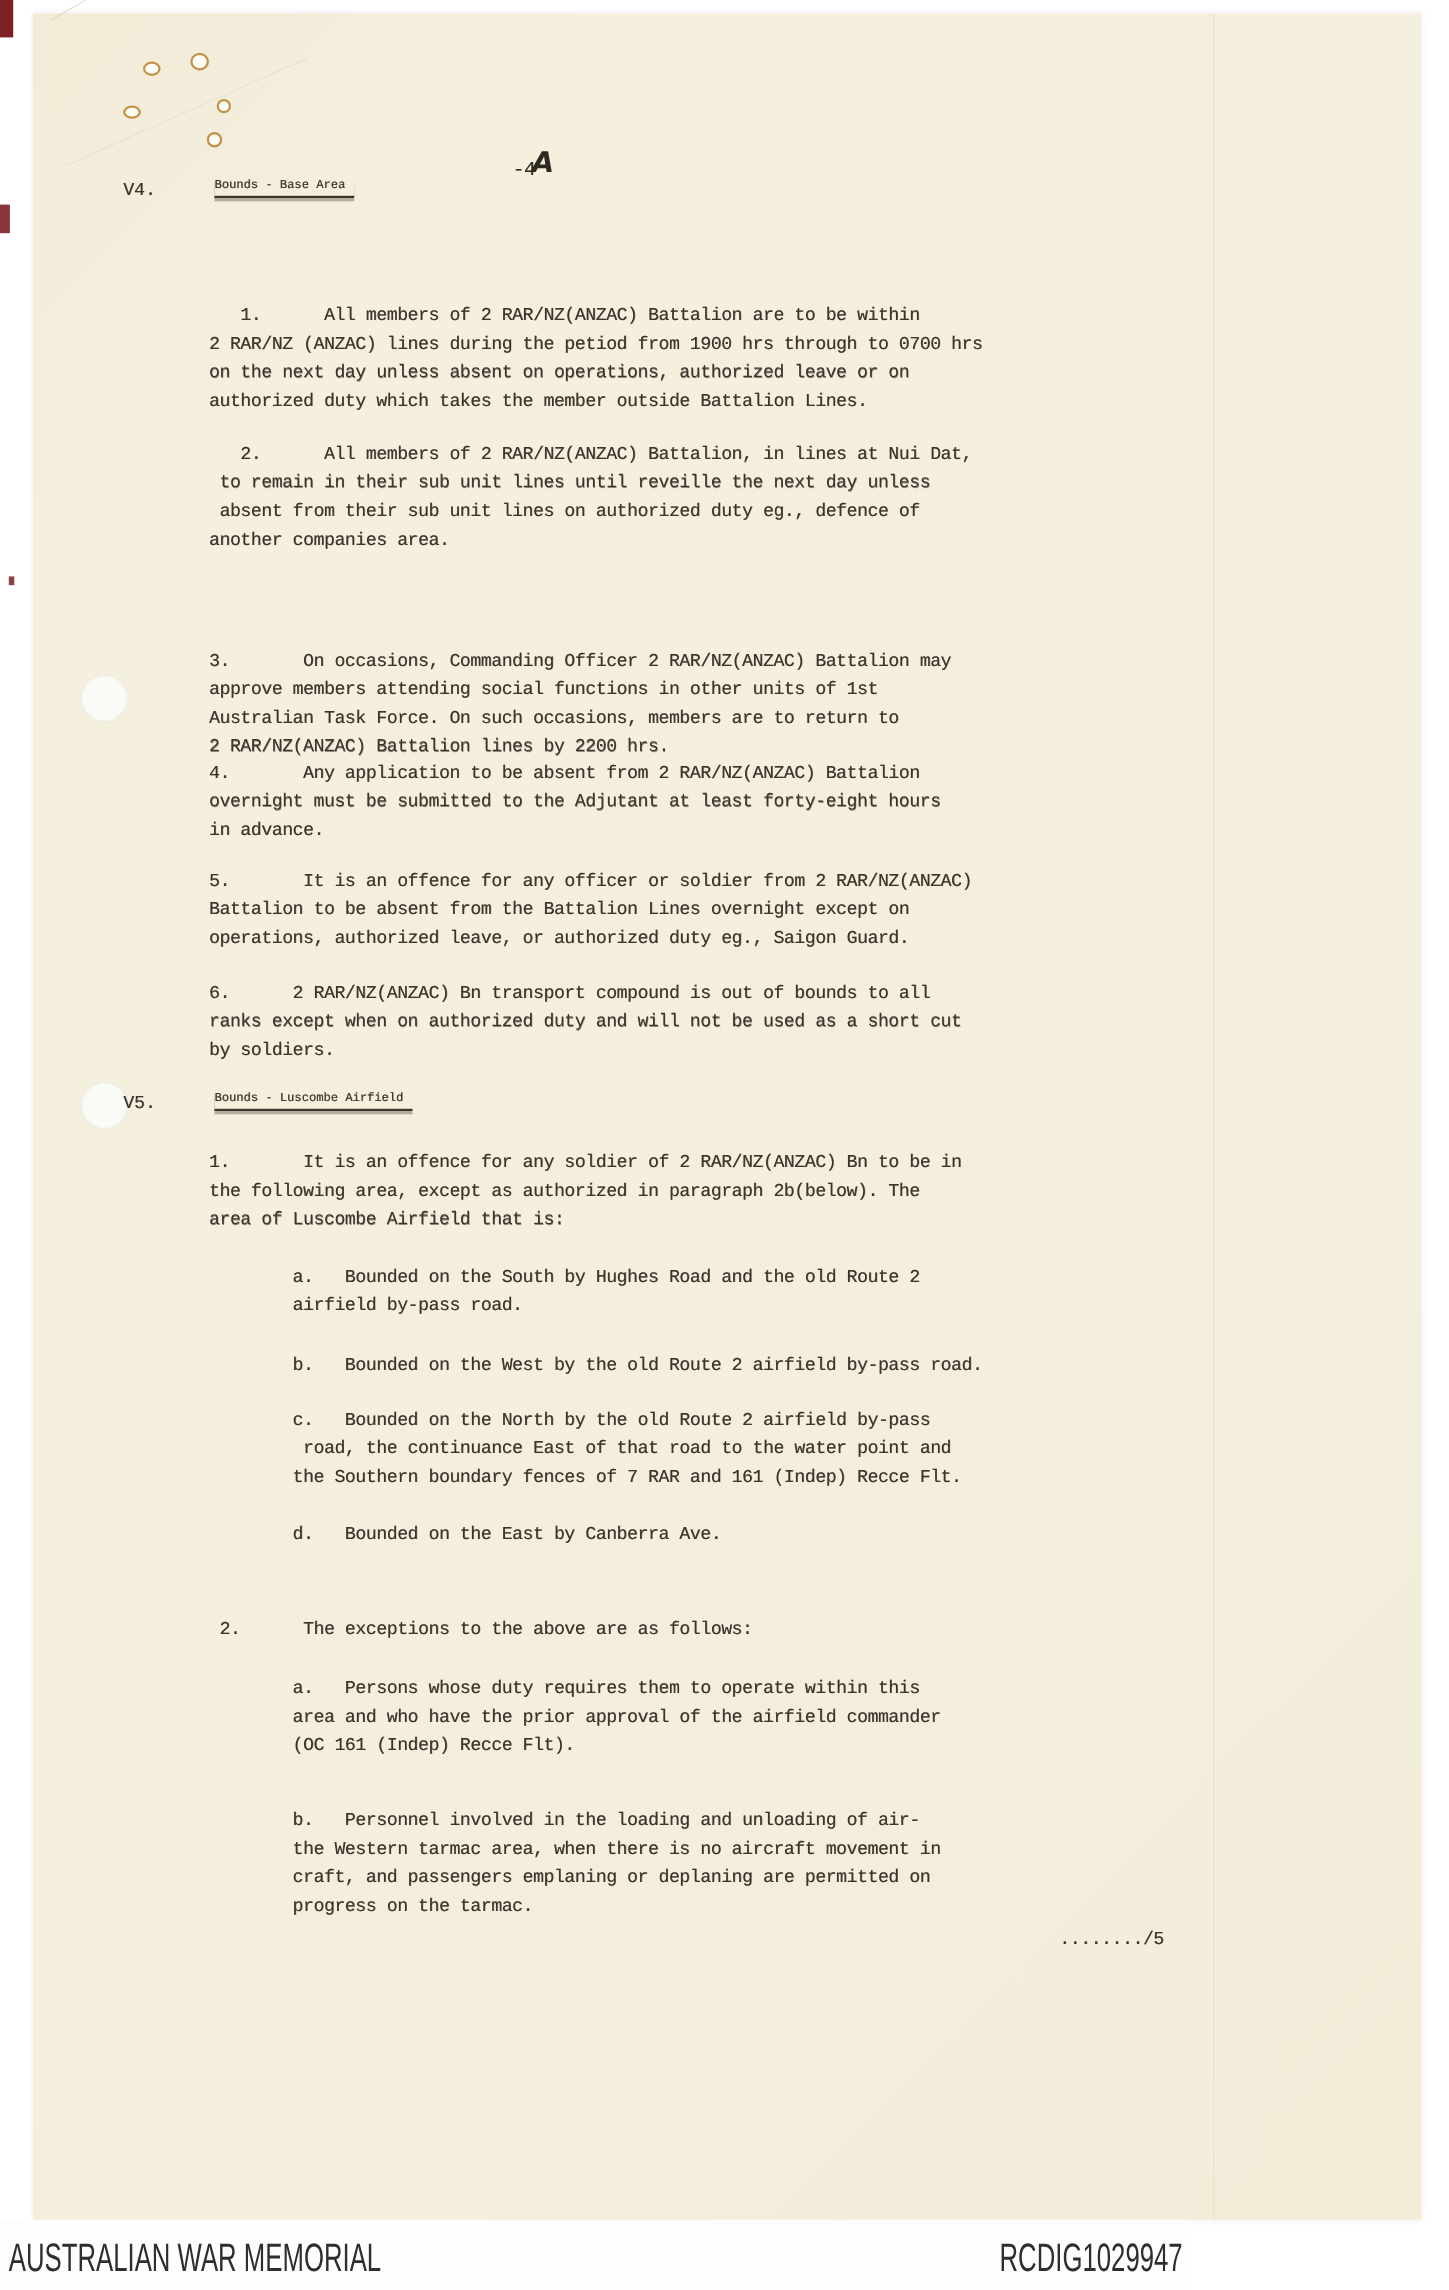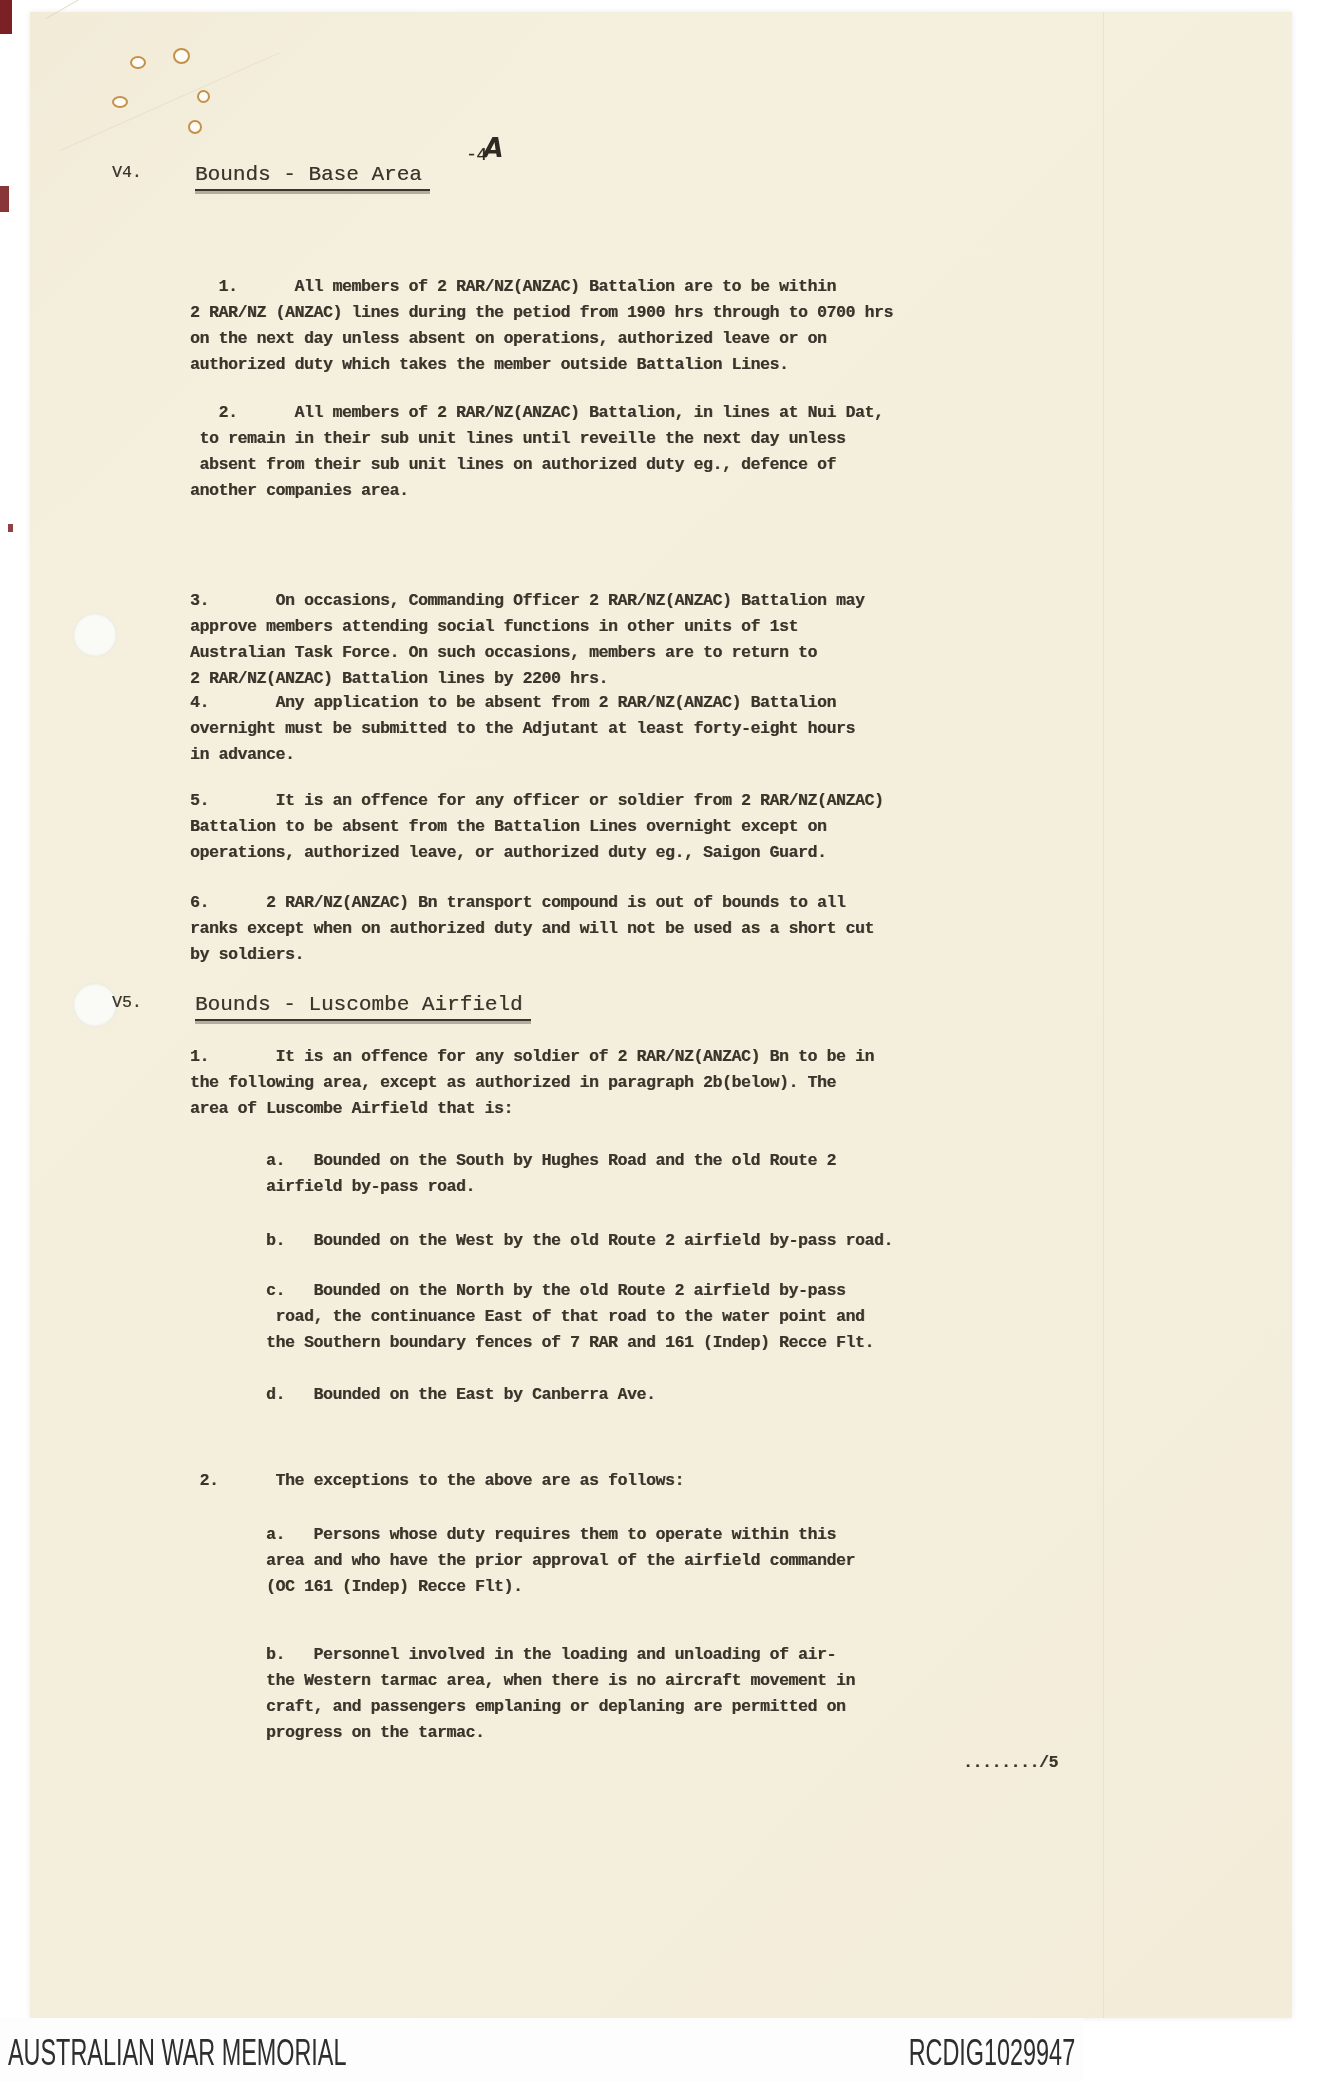--- a/index.html
+++ b/index.html
@@ -15,29 +15,29 @@
     background:linear-gradient(135deg,#f1ebd8 0%,#f5efde 18%,#f4eedd 60%,#f2ecd9 100%);
     box-shadow:0 0 6px rgba(0,0,0,0.08);
   }
   .crease1{position:absolute;left:46px;top:18px;width:190px;height:1px;background:#ddd5bf;transform:rotate(-30deg);transform-origin:left top;opacity:.8;}
   .crease2{position:absolute;left:60px;top:150px;width:240px;height:1px;background:#e3dcc7;transform:rotate(-24deg);transform-origin:left top;opacity:.7;}
   .edge-line{position:absolute;left:1103px;top:12px;width:1px;height:2006px;background:#e4ddc8;opacity:.75;}
   .hole{position:absolute;width:44px;height:44px;border-radius:50%;background:#fafbf7;box-shadow:inset 0 0 3px rgba(190,180,150,.5);}
   .wormspot{position:absolute;border-radius:50%;background:#fdfcf7;border:2px solid #c59047;}
   .redmark{position:absolute;background:#7b2025;}
   
-  .blk{position:absolute;left:190px;font-weight:bold;}
+  .blk{position:absolute;left:190px;}
   .tl{
     white-space:pre;font-size:16.5px;line-height:26px;letter-spacing:-0.4px;
     color:#3a342b;text-shadow:0.4px 0.3px 0.5px rgba(58,52,43,0.55);
   }
   .row{position:absolute;left:0;width:100%;height:30px;}
   .vlabel{position:absolute;white-space:pre;font-size:16.5px;color:#3a342b;text-shadow:0.4px 0.3px 0.5px rgba(58,52,43,0.55);}
   .heading{
-    position:absolute;white-space:pre;font-size:21px;color:#3a342b;
+    position:absolute;white-space:pre;font-size:11px;color:#3a342b;
     text-shadow:0.4px 0.3px 0.5px rgba(58,52,43,0.55);
     border-bottom:2px solid #3a342b;box-shadow:0 3px 0 rgba(58,52,43,0.35);
     padding:0 8px 3px 0;
   }
   .u{border-bottom:2px solid #3a342b;box-shadow:0 3px 0 rgba(58,52,43,0.3);padding-bottom:1px;}
   .pagenum{position:absolute;left:466px;top:136px;color:#332e26;}
   .pagenum .typed{font-size:18px;letter-spacing:-0.5px;text-shadow:0.4px 0.3px 0.5px rgba(58,52,43,0.6);}
   .pagenum .hand{
     font-family:"DejaVu Sans",sans-serif;font-style:italic;font-weight:700;
     font-size:26px;margin-left:-3px;position:relative;top:-3px;color:#2e2922;

